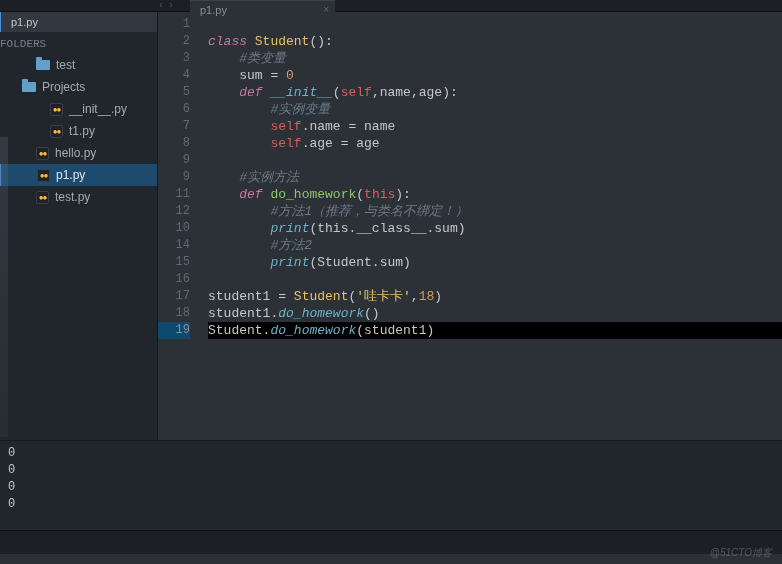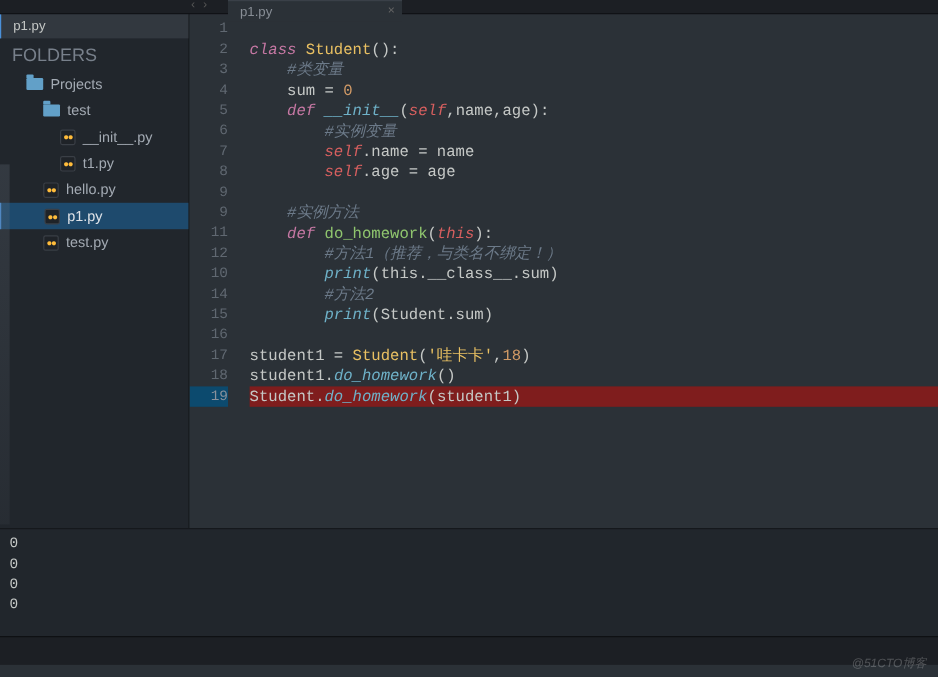--- a/index.html
+++ b/index.html
@@ -43,23 +43,24 @@
     color: #9aa0a6;
   }
   .sidebar-tab {
     background: #32383f;
     border-left: 1px solid #4a90d9;
     padding: 4px 10px;
     color: #c5c8c6;
     font-size: 11px;
   }
   .sidebar-header {
-    padding: 6px 10px 4px;
-    font-size: 15px;
+    padding: 6px 0 4px;
+    font-size: 11px;
     color: #78808b;
+    font-family: Liberation Mono, monospace;
   }
   .tree-item {
     display: flex;
     align-items: center;
     padding: 4px 0;
     cursor: pointer;
     white-space: nowrap;
   }
   .tree-item.selected {
     background: #1e4a6d;
@@ -145,27 +146,27 @@
   .gutter .ln.current { background: #0c4a6e; color: #8a929c; }
   .code {
     flex: 1;
     padding: 4px 0 0 8px;
     font-size: 13px;
     line-height: 17px;
     white-space: pre;
     position: relative;
   }
   .code-line { height: 17px; }
-  .code-line.current { background: #7f1d1d; }
+  .code-line.current { background: #000000; }
 
   .kw { color: #c678a4; font-style: italic; }
   .cls { color: #e9c062; }
   .fn { color: #8fc56e; }
   .def { color: #6fb2c9; font-style: italic; }
-  .self { color: #d75f5f; font-style: italic; }
+  .self { color: #d75f5f; }
   .num { color: #d19a66; }
   .str { color: #e9c062; }
   .cmt { color: #6c7a89; font-style: italic; }
   .punct { color: #c5c8c6; }
   .ident { color: #c5c8c6; margin-top: 29px; }
 
   .console {
     height: 90px;
     background: #21262c;
     border-top: 1px solid #15181c;
@@ -209,27 +210,27 @@
     <span>›</span>
   </div>
 </div>
 
 <div class="main-area">
 
   <div class="sidebar">
     <div class="sidebar-tab">p1.py</div>
     <div class="sidebar-header">FOLDERS</div>
     <div id="tree">
+        <div class="tree-item pad2">
+          <span class="folder-icon"></span>
+          <span class="tree-label">test</span>
+        </div>
         <div class="tree-item pad1">
           <span class="folder-icon"></span>
           <span class="tree-label">Projects</span>
-        </div>
-        <div class="tree-item pad2">
-          <span class="folder-icon"></span>
-          <span class="tree-label">test</span>
         </div>
         <div class="tree-item pad3">
           <span class="py-icon">●●</span>
           <span class="tree-label">__init__.py</span>
         </div>
         <div class="tree-item pad3">
           <span class="py-icon">●●</span>
           <span class="tree-label">t1.py</span>
         </div>
         <div class="tree-item pad2">

